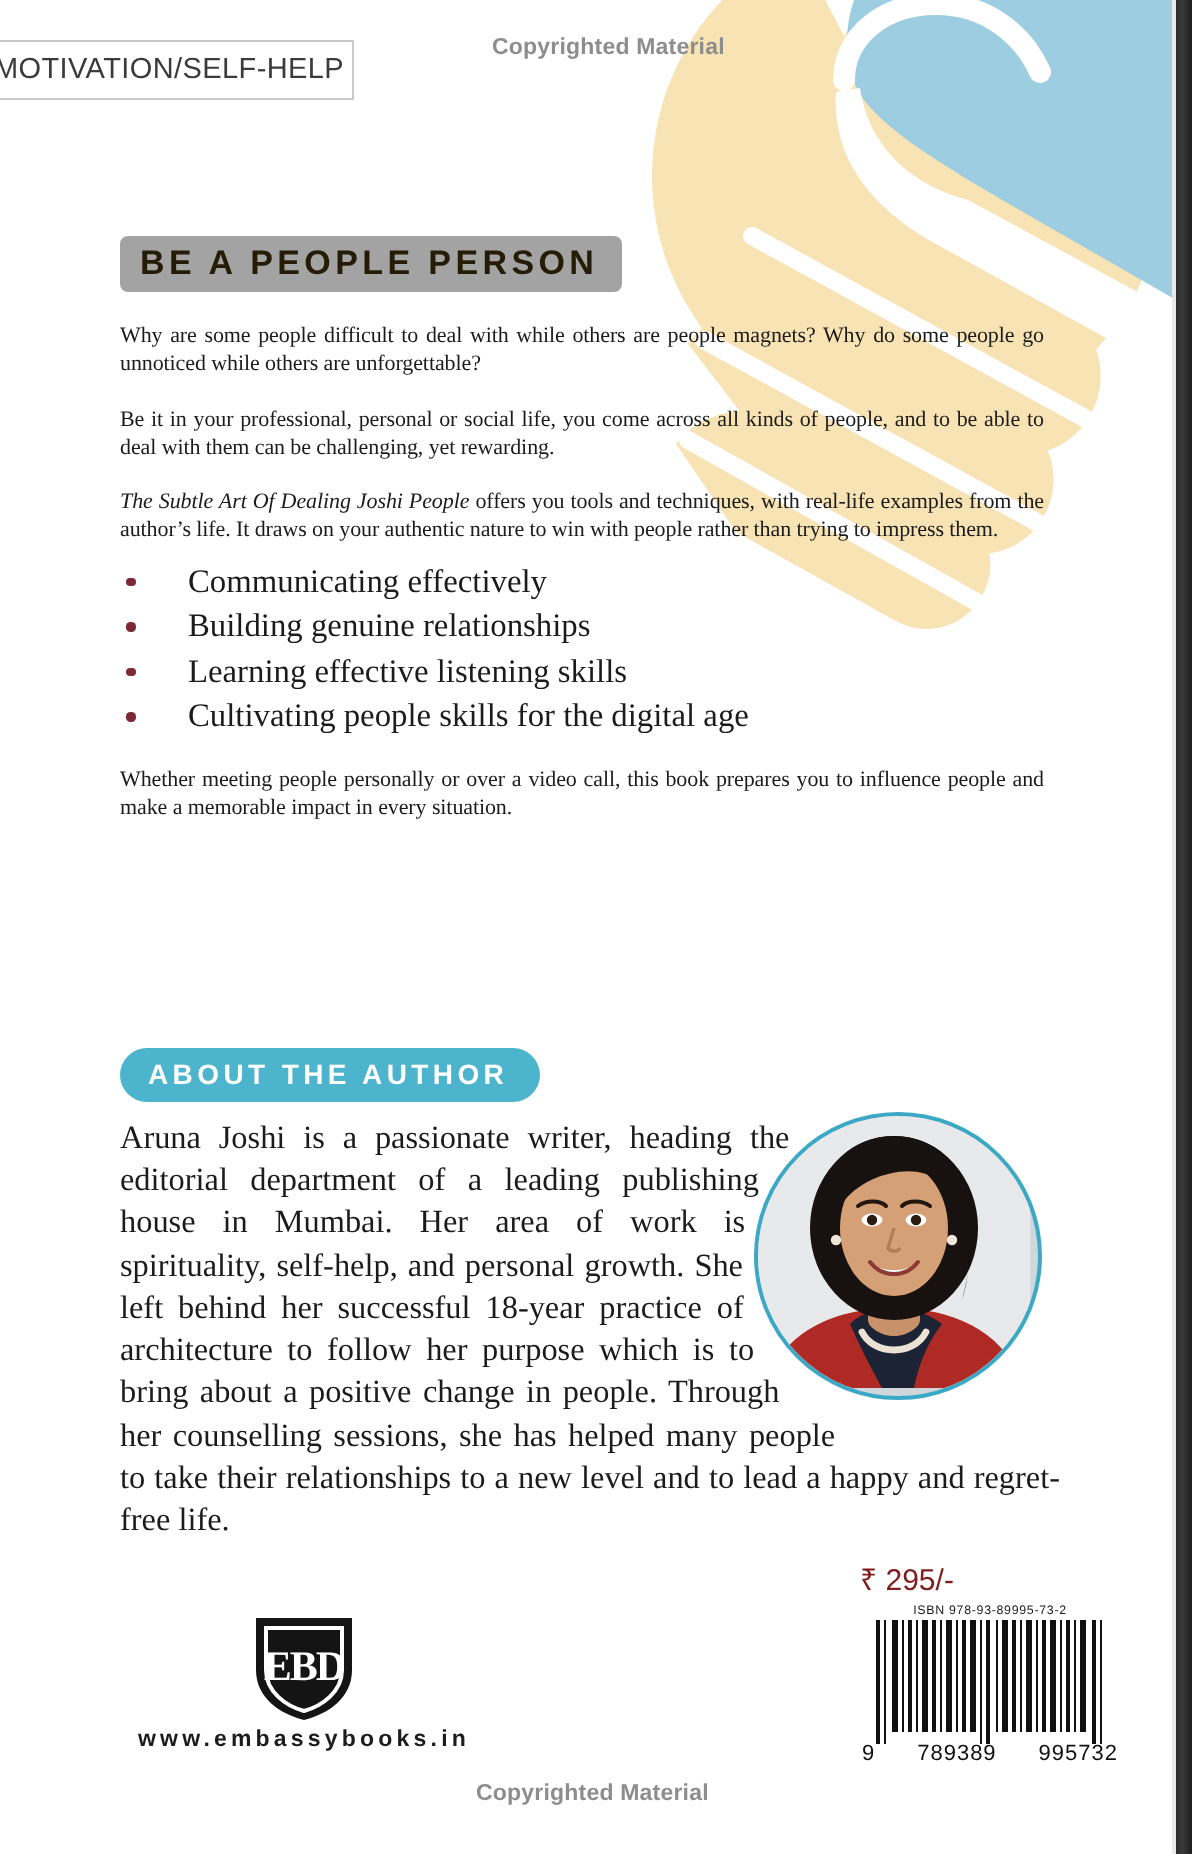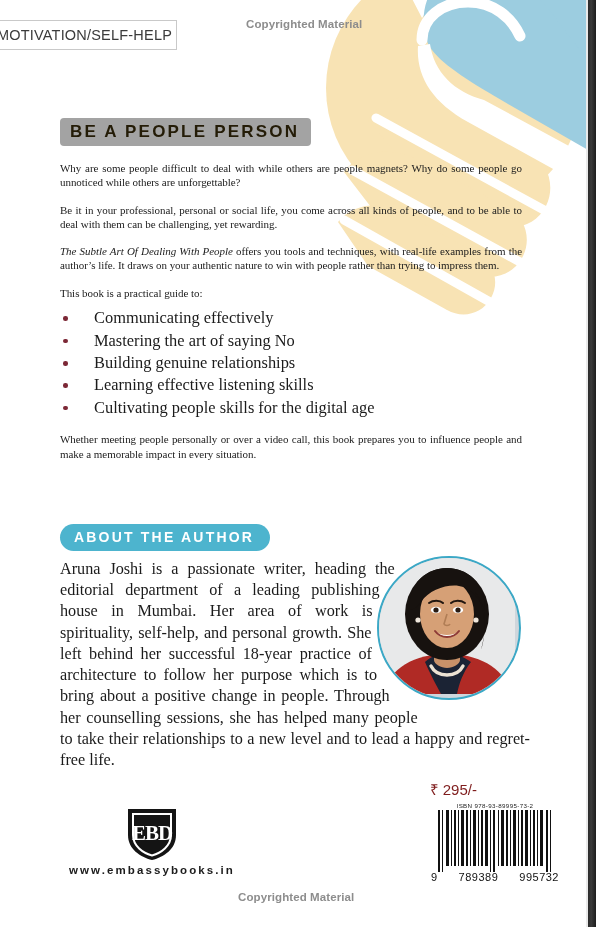--- a/index.html
+++ b/index.html
@@ -244,27 +244,25 @@
 
   <div class="copyright-top">Copyrighted Material</div>
   <div class="copyright-bottom">Copyrighted Material</div>
 
   <div class="content">
     <div class="badge-yellow">BE A PEOPLE PERSON</div>
 
     <p class="body first">Why are some people difficult to deal with while others are people magnets? Why do some people go unnoticed while others are unforgettable?</p>
     <p class="body">Be it in your professional, personal or social life, you come across all kinds of people, and to be able to deal with them can be challenging, yet rewarding.</p>
 
-    <p class="body"><span class="title-italic">The Subtle Art Of Dealing With People</span><span> offers you tools and techniques, with real-life examples from the author’s life. It draws on your authentic nature to win with people rather than trying to impress them.</span></p>
-
-    <p class="body nojust">This book is a practical guide to:</p>
+    <p class="body"><span class="title-italic">The Subtle Art Of Dealing Joshi People</span><span> offers you tools and techniques, with real-life examples from the author’s life. It draws on your authentic nature to win with people rather than trying to impress them.</span></p>
+
 
     <ul class="points">
       <li>Communicating effectively</li>
-      <li>Mastering the art of saying No</li>
       <li>Building genuine relationships</li>
       <li>Learning effective listening skills</li>
       <li>Cultivating people skills for the digital age</li>
     </ul>
 
     <p class="body">Whether meeting people personally or over a video call, this book prepares you to influence people and make a memorable impact in every situation.</p>
   </div>
 
   <div class="author-wrap">
     <div class="badge-teal">ABOUT THE AUTHOR</div>

